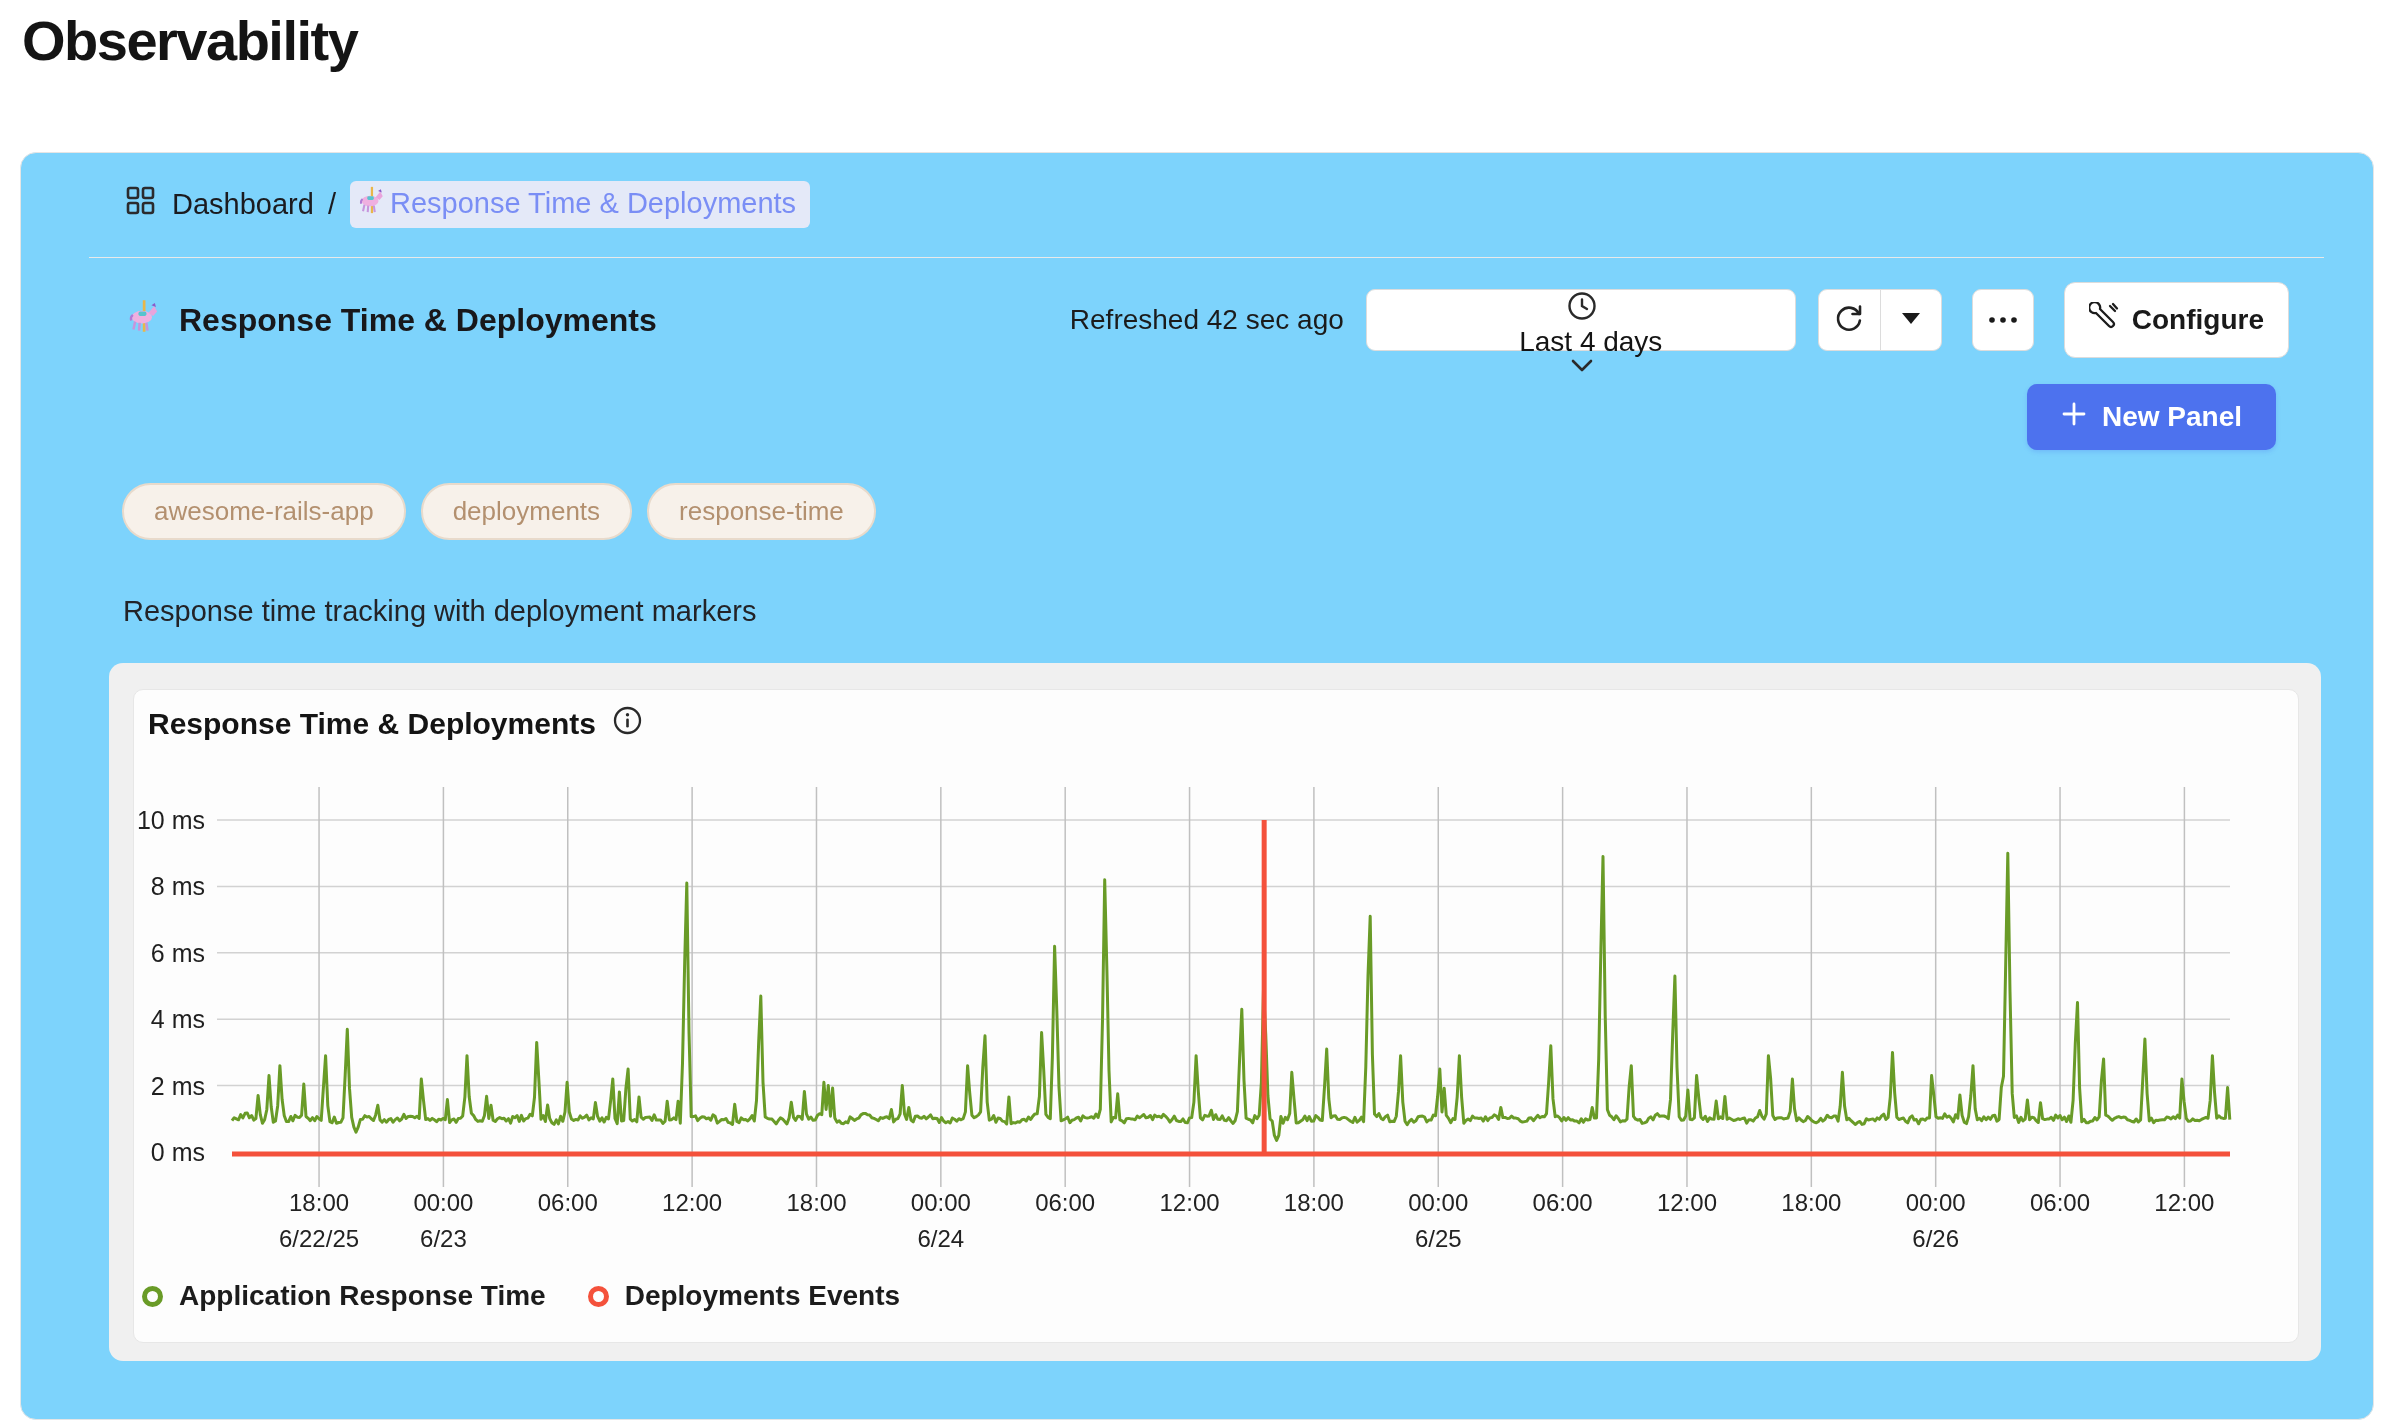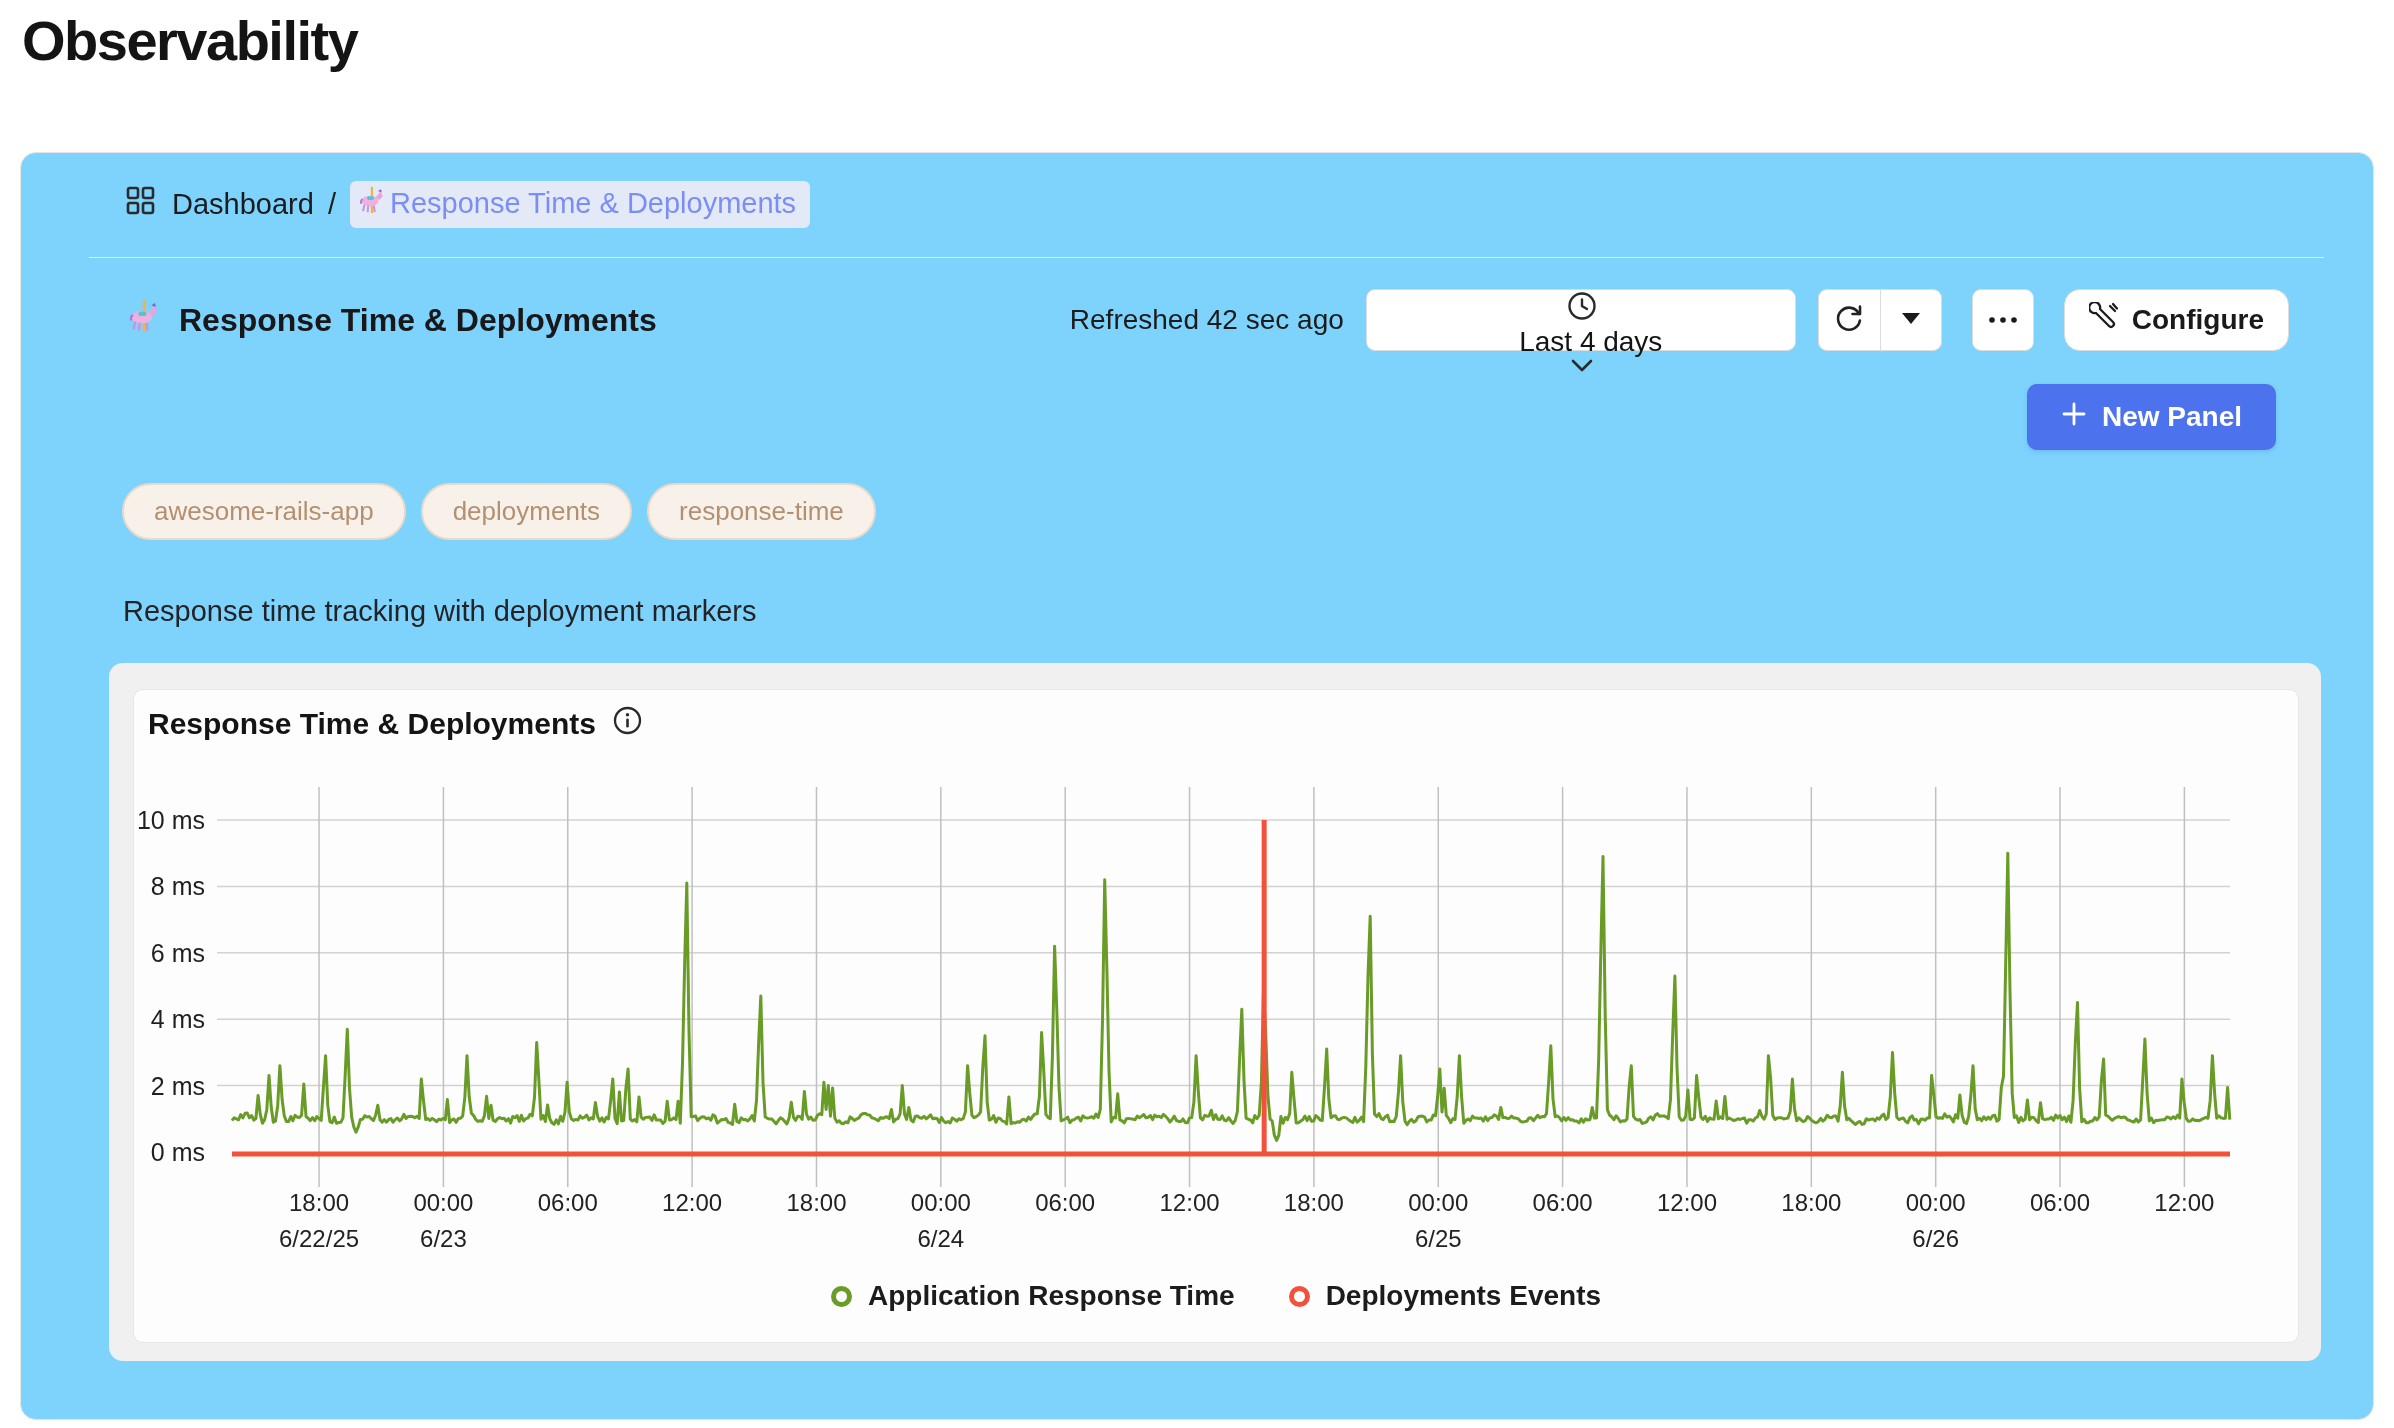--- a/index.html
+++ b/index.html
@@ -26,22 +26,22 @@
   .refreshed { font-size:28px; color:#1b1b1b; margin-right:22px; white-space:nowrap; }
   .time-select { width:430px; height:62px; background:#fff; border:1.5px solid #dcdcdc;
     border-radius:9px; display:flex; align-items:center; padding:0 20px 0 22px; cursor:pointer;flex-direction:column; }
   .time-select .lbl { font-size:28px; margin-left:18px; color:#141414; }
   .btn-group { margin-left:22px; height:62px; display:flex; background:#fff;
     border:1.5px solid #dcdcdc; border-radius:9px; overflow:hidden; }
   .btn-cell { width:61px; height:100%; display:flex; align-items:center; justify-content:center; cursor:pointer; }
   .btn-cell + .btn-cell { border-left:1.5px solid #dcdcdc; }
   .more-btn { margin-left:30px; width:62px; height:62px; background:#fff; border:1.5px solid #dcdcdc;
     border-radius:9px; display:flex; align-items:center; justify-content:center; cursor:pointer; }
-  .configure-btn { margin-left:30px; height:62px; background:#fff; border:1.5px solid #dcdcdc;
-    border-radius:16px; display:flex; align-items:center; gap:13px; padding:12px 24px;
+  .configure-btn { margin-left:30px; height:76px; background:#fff; border:1.5px solid #dcdcdc;
+    border-radius:11px; display:flex; align-items:center; gap:13px; padding:12px 24px;
     font-size:28px; font-weight:bold; color:#1a1a1a; cursor:pointer; }
   
   .new-panel-row { position:absolute; top:231px; right:97px; }
   .new-panel-btn { height:66px; display:flex; align-items:center; gap:15px; padding:0 34px;
     background:#4d72ee; border:none; border-radius:10px; color:#fff; font-size:28px;
     font-weight:bold; font-family:"Liberation Sans",sans-serif; cursor:pointer;
     box-shadow:0 2px 4px rgba(77,114,238,.25); }
   
   .tags-row { position:absolute; left:101px; top:330px; display:flex; gap:15px; }
   .tag { height:57px; padding:0 30px; display:flex; align-items:center; font-size:26px;
@@ -51,22 +51,22 @@
   .description { position:absolute; left:102px; top:442px; font-size:29px; color:#232327; }
   
   .panel { position:absolute; left:88px; right:52px; top:510px; height:698px;
     background:#f0f0f0; border-radius:14px; }
   .chart-card { position:absolute; left:24px; right:22px; top:26px; bottom:18px;
     background:#fdfdfd; border:1.5px solid #e7e7e7; border-radius:10px; }
   .chart-header { position:absolute; left:14px; top:15px; display:flex; align-items:center;
     gap:16px; font-size:30px; font-weight:bold; color:#141414; }
   #chart { position:absolute; left:0; top:0; }
   #chart text { font-family:"Liberation Sans",sans-serif; }
-  .legend { position:absolute; left:0; right:0; top:590px; display:flex;
-    justify-content:center; gap:54px; }
+  .legend { position:absolute; left:8px; right:0; top:590px; display:flex;
+    justify-content:flex-start; gap:42px; }
   .legend-item { display:flex; align-items:center; gap:16px; cursor:pointer; }
   .legend-ring { width:21px; height:21px; border-radius:50%; border-width:5px; border-style:solid; }
   .legend-label { font-size:28px; font-weight:bold; color:#1c1c1c; }
 </style>
 </head>
 <body>
 
 <h1 class="page-title">Observability</h1>
 
 <div class="card">

